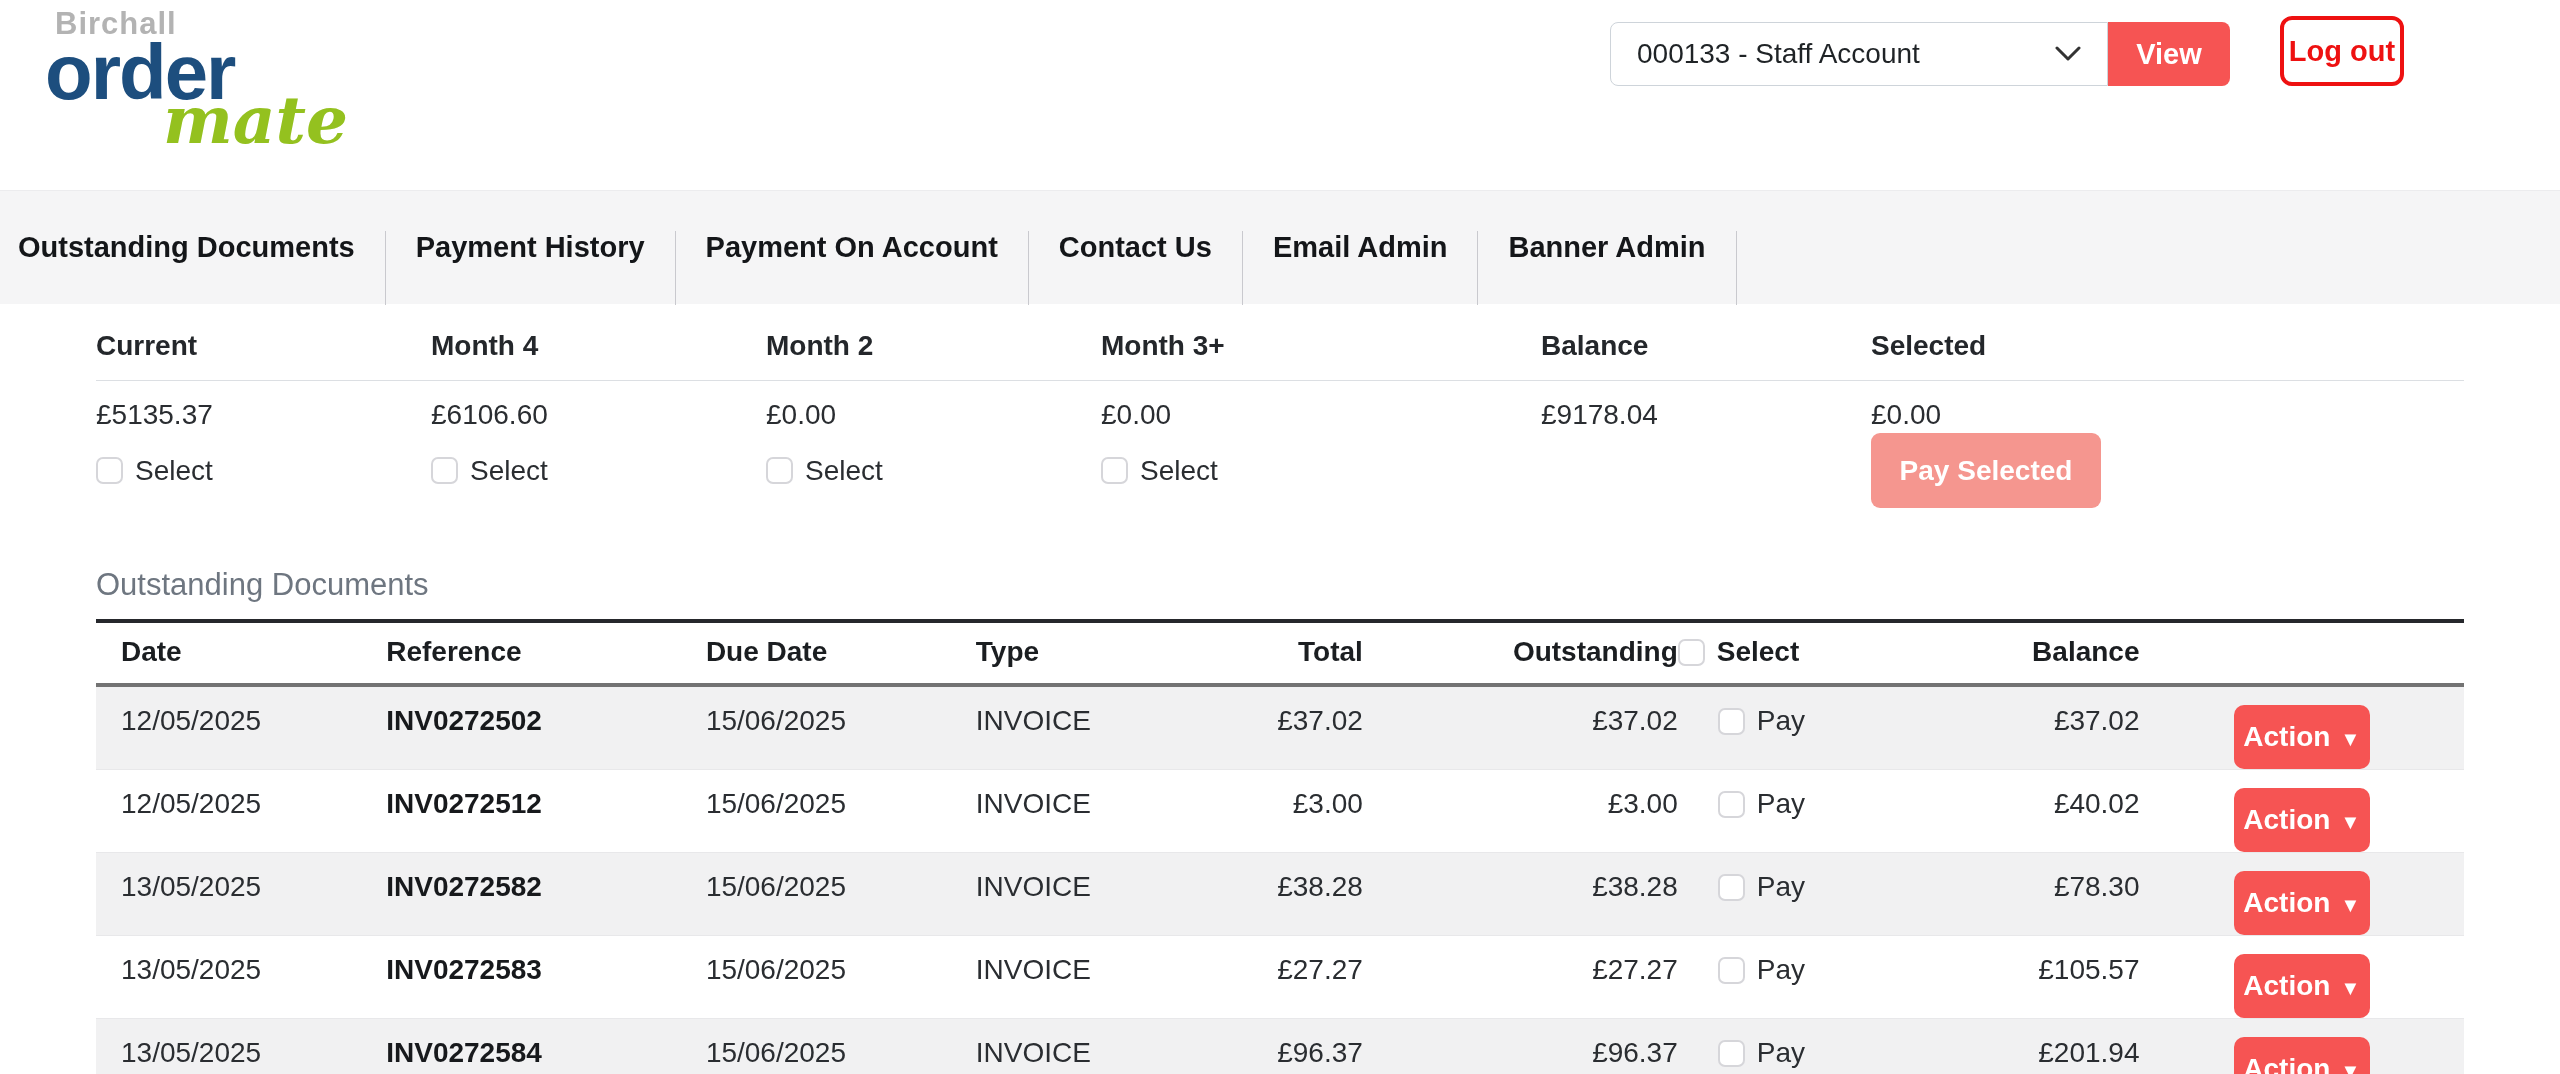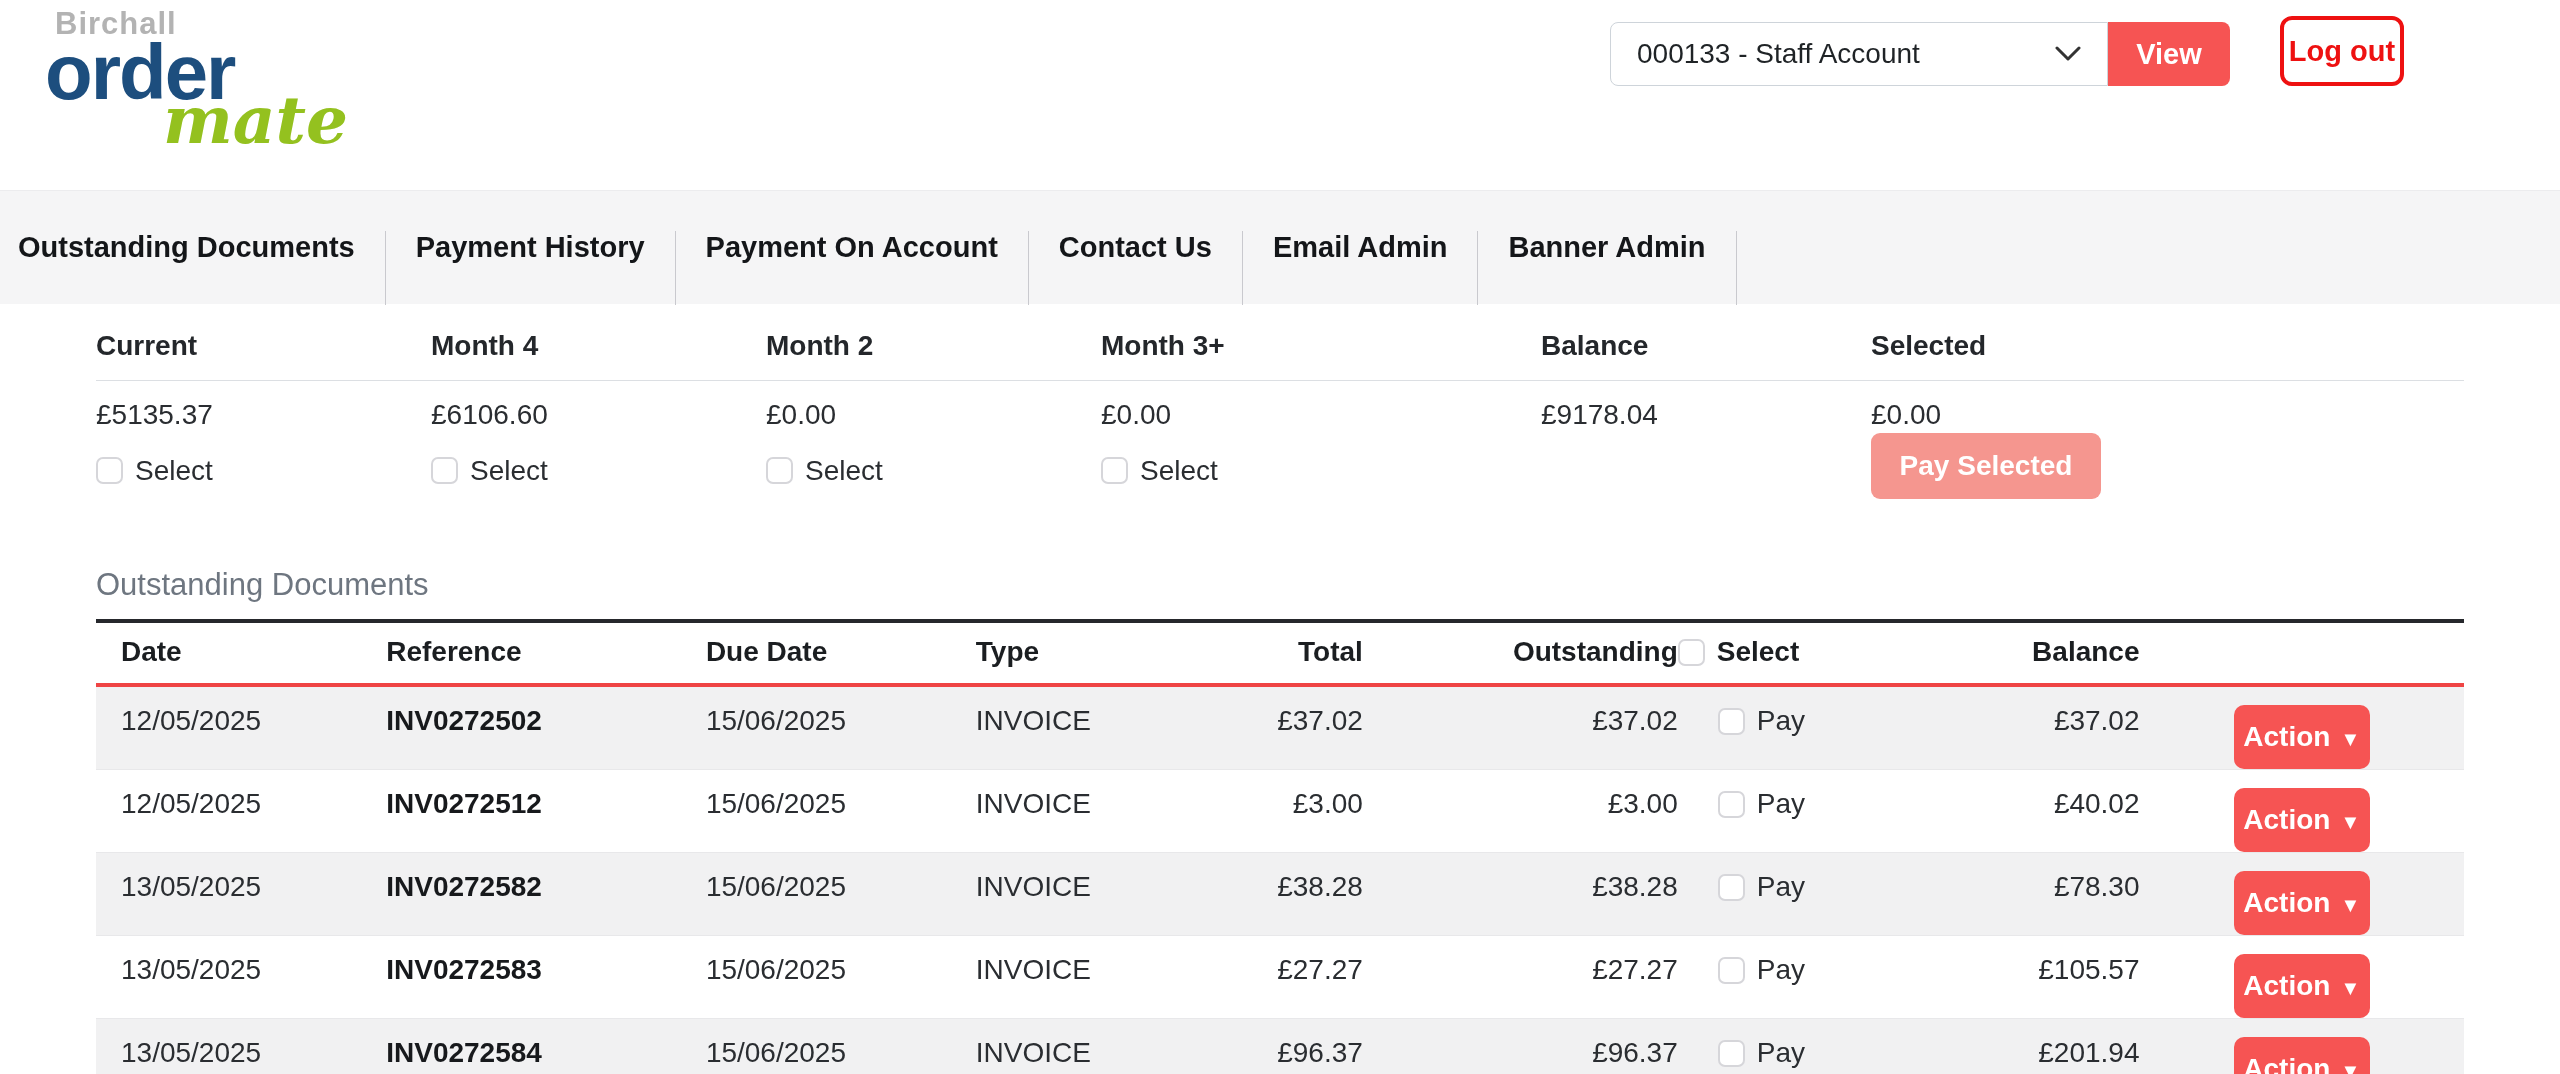--- a/index.html
+++ b/index.html
@@ -44,28 +44,28 @@
   .sum-col.c4 { flex: 0 0 440px; }
   .sum-col.c5 { flex: 0 0 330px; }
   .sum-col.c6 { flex: 1 1 auto; }
   .sum-head { font-size: 28px; font-weight: bold; padding-bottom: 18px; }
   .summary-divider { border: none; border-top: 1px solid #dcdfe3; height: 0; }
   .sum-value { font-size: 28px; padding-top: 18px; color: #2a2d31; }
   .sum-select { display: flex; align-items: center; gap: 12px; margin-top: 24px; font-size: 28px; color: #2a2d31; height: 70px; align-items: flex-start; }
   .cb { display: inline-block; width: 27px; height: 27px; background: #fff; border: 2px solid #d6d6da;
     border-radius: 7px; flex: 0 0 auto; cursor: pointer; vertical-align: middle; }
   .sum-select .cb { margin-top: 2px; }
-  .pay-selected-btn { width: 230px; height: 66px; background: #f5968f; color: #fff; border: none; border-radius: 9px;
+  .pay-selected-btn { width: 230px; height: 75px; background: #f5968f; color: #fff; border: none; border-radius: 9px;
     font-size: 28px; font-weight: bold; font-family: inherit; margin-top: 2px; cursor: default; }
 
   .section-title { margin-top: 42px; font-size: 31px; color: #6e7680; }
 
   
   table.docs { width: 100%; border-collapse: collapse; margin-top: 16px; table-layout: fixed; }
-  table.docs thead tr { border-top: 4px solid #26282c; border-bottom: 4px solid #ef4444; }
+  table.docs thead tr { border-top: 4px solid #26282c; border-bottom: 4px solid #737373; }
   table.docs th { font-size: 28px; font-weight: bold; text-align: left; padding: 13px 0 15px 0; color: #1b1e21; }
   table.docs th.num, table.docs td.num { text-align: right; }
   table.docs th.pad, table.docs td.pad { padding-left: 25px; }
   table.docs tbody tr { height: 80px; border-bottom: 1px solid #e8e8ea; }
   table.docs tbody tr.stripe { background: #f1f1f2; }
   table.docs td { font-size: 28px; vertical-align: top; padding-top: 18px; color: #2a2d31; }
   table.docs td.ref { font-weight: bold; color: #17191c; }
   .col-date { width: 11.2%; } .col-ref { width: 13.5%; } .col-due { width: 11.4%; }
   .col-type { width: 8.5%; } .col-total { width: 8.9%; } .col-out { width: 13.3%; }
   .col-sel { width: 8.9%; } .col-bal { width: 10.6%; } .col-act { width: 13.7%; }

